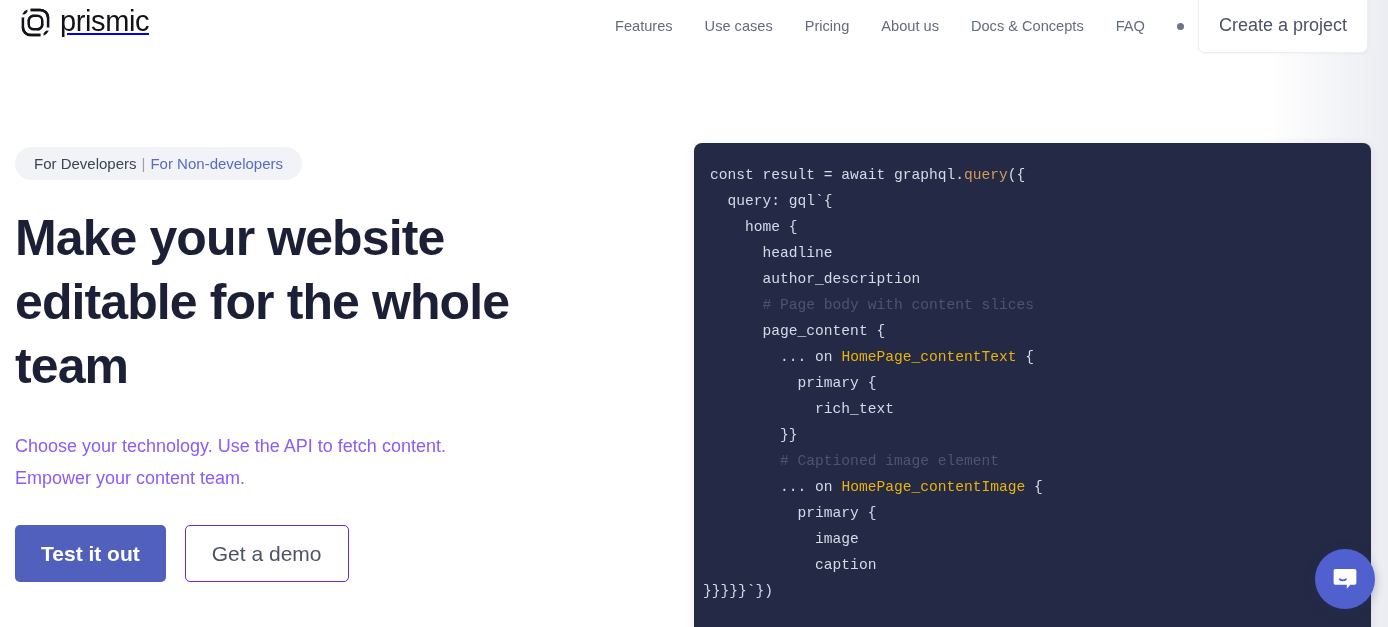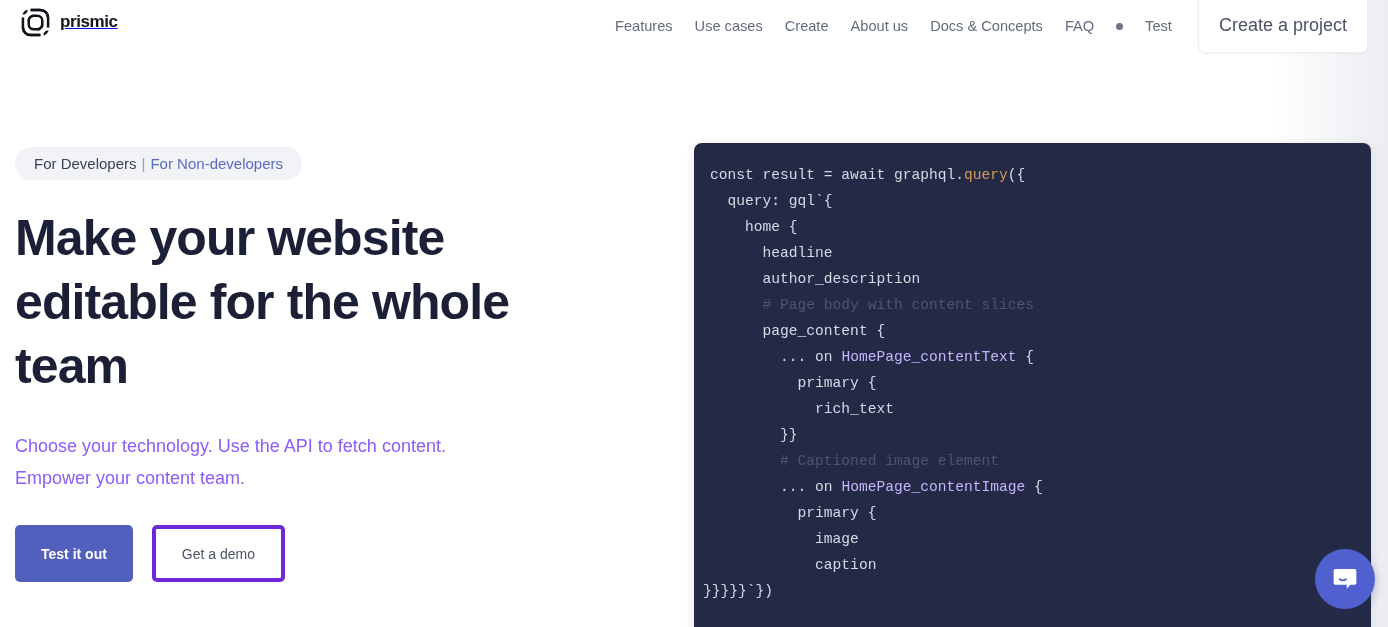--- a/index.html
+++ b/index.html
@@ -41,36 +41,36 @@
   .logo-wrap {
     position: absolute;
     left: 20px;
     top: 7px;
     display: flex;
     align-items: center;
     gap: 9px;
   }
   .logo-mark { width: 31px; height: 31px; display: block; }
   .logo-text {
-    font-size: 17px;
-    font-weight: 700;
+    font-size: 29px;
+    font-weight: 400;
     color: #111319;
     letter-spacing: -0.4px;
     line-height: 1;
     padding-bottom: 2px;
   }
 
   .nav {
     position: absolute;
     left: 608px;
     top: 0;
     height: 52px;
     display: flex;
     align-items: center;
-    gap: 0px;
+    gap: 10px;
   }
   .nav a {
     font-size: 14.6px;
     color: #636b7e;
     text-decoration: none;
     padding: 0 11px;
     line-height: 52px;
     white-space: nowrap;
   }
   .nav a:first-child { padding-left: 7px; }
@@ -145,37 +145,37 @@
   .btn-row {
     margin-top: 31px;
     display: flex;
     gap: 19px;
     align-items: center;
   }
   .btn {
     display: inline-flex;
     align-items: center;
     justify-content: center;
-    font-size: 14px;
+    font-size: 21px;
     border-radius: 5px;
     height: 57px;
     cursor: pointer;
     white-space: nowrap;
   }
   .btn-primary {
     background: #5160bd;
     color: #ffffff;
     font-weight: 700;
     padding: 0 26px;
     border: none;
   }
   .btn-secondary {
     background: #ffffff;
     color: #4c5366;
-    border: 4px solid #6d28d9;
+    border: 1px solid #6d28d9;
     padding: 0 26px;
     font-weight: 400;
     box-shadow: 0 1px 2px rgba(30,36,60,0.04);
   }
 
   
   .code-panel {
     position: absolute;
     left: 694px;
     top: 143px;
@@ -191,21 +191,21 @@
     padding: 19px 0 0 0;
     font-family: "Liberation Mono", "DejaVu Sans Mono", monospace;
     font-size: 14.6px;
     line-height: 26px;
     white-space: pre;
   }
   .code-inner .ln { display: block; padding-left: 16px; color: #d6d9e6; }
   .code-inner .ln.flush { padding-left: 9px; }
   .tok-plain { color: #d6d9e6; }
   .tok-fn    { color: #d49a58; }
-  .tok-type  { color: #c4b5fd; }
+  .tok-type  { color: #eab308; }
   .tok-cmt   { color: #4d5473; }
 
   
   .intercom {
     position: absolute;
     left: 1315px;
     top: 549px;
     width: 60px; height: 60px;
     border-radius: 50%;
     background: #5160cf;
@@ -238,21 +238,21 @@
         <path d="M23 17.8C23 20.67 20.67 23 17.8 23" fill="none" stroke="#111319" stroke-width="2.6"></path>
         <path d="M3 20.8C3 25.33 6.67 29 11.2 29h9.6" fill="none" stroke="#111319" stroke-width="2.6"></path>
         <path d="M29 11.2C29 6.67 25.33 3 20.8 3h-9.6" fill="none" stroke="#111319" stroke-width="2.6"></path>
       </svg>
       <span class="logo-text">prismic</span>
     </a>
 
     <nav class="nav">
       <a href="#">Features</a>
       <a href="#">Use cases</a>
-      <a href="#">Create</a>
+      <a href="#">Pricing</a>
       <a href="#">About us</a>
       <a href="#">Docs &amp; Concepts</a>
       <a href="#">FAQ</a>
       <span class="nav-dot"></span>
       <a href="#">Test</a>
     </nav>
 
     <div class="cta-box">
       <span>Create a project</span>
     </div>

